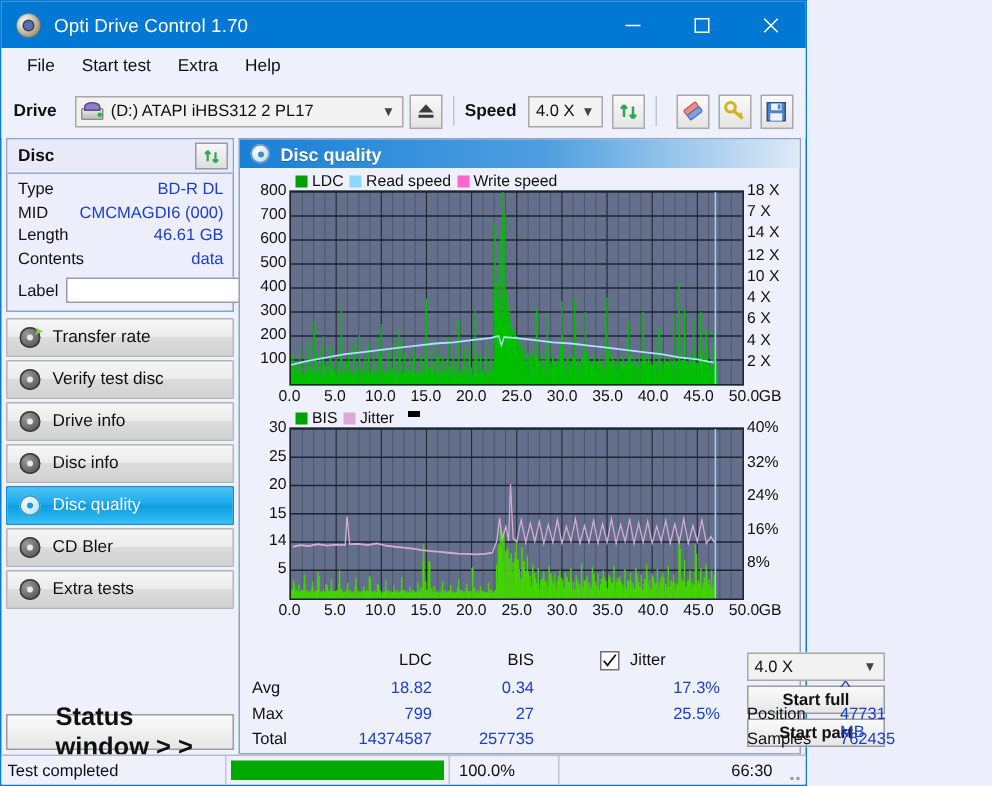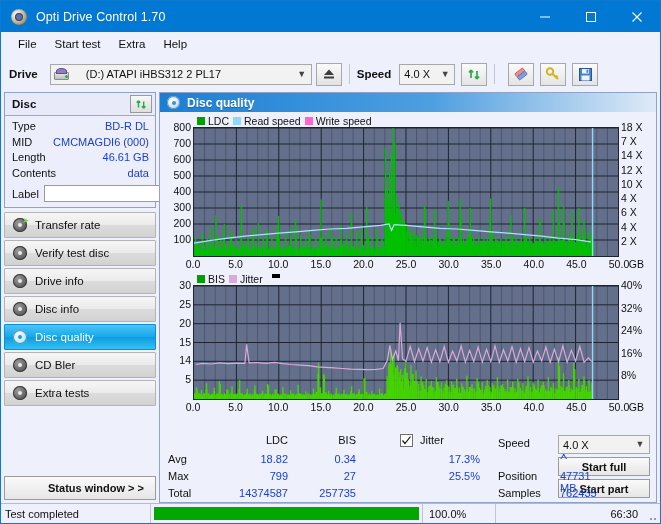--- a/index.html
+++ b/index.html
@@ -4,21 +4,21 @@
 <style>
   html,body{margin:0;padding:0;}
   body{
     width:661px;height:524px;overflow:hidden;
     font-family:"Liberation Sans", sans-serif;
     font-size:11px;
     background:#eceefb;
     -webkit-font-smoothing:none;
   }
   .app{
-    position:relative;width:661px;height:524px;
+    position:relative;width:538px;height:524px;
     background:#eef0fb;
     border:1px solid #0b7ad1;
     box-sizing:border-box;
     display:flex;flex-direction:column;
   }
   
   .titlebar{
     height:31px;background:#0078d4;display:flex;align-items:center;
     flex:0 0 auto;
   }
@@ -51,21 +51,21 @@
   }
   .tlabel{font-weight:bold;font-size:11.5px;color:#101010;}
   .combo{
     height:21px;border:1px solid #a8a8a8;background:#f2f2f2;
     display:flex;align-items:center;box-sizing:border-box;
     font-size:11px;color:#101010;position:relative;
   }
   .combo .cv{flex:1 1 auto;padding-left:4px;white-space:nowrap;overflow:hidden;}
   .combo .carat{width:18px;text-align:center;color:#444;font-size:9px;line-height:1;}
   #drive-combo{width:262px;margin-left:12px;}
-  #drive-combo .cv{display:flex;align-items:center;gap:17px;padding-left:3px;}
+  #drive-combo .cv{display:flex;align-items:center;gap:5px;padding-left:3px;}
   .drvico{width:15px;height:13px;position:relative;flex:0 0 auto;}
   .drvico .body{position:absolute;left:0;top:4px;width:15px;height:8px;background:linear-gradient(#e8e8e8,#bdbdbd);border:1px solid #8a8a8a;box-sizing:border-box;border-radius:1px;}
   .drvico .top{position:absolute;left:2px;top:0px;width:11px;height:6px;background:#8f7fc0;border:1px solid #5d4e90;box-sizing:border-box;border-radius:50% 50% 0 0;}
   .drvico .led{position:absolute;left:11px;top:7px;width:3px;height:3px;background:#22b14c;border-radius:50%;}
   .eject{
     width:26px;height:23px;border:1px solid #a8a8a8;background:linear-gradient(#fafafa,#e2e2e2);
     margin-left:4px;display:flex;align-items:center;justify-content:center;box-sizing:border-box;
   }
   #speed-combo{width:56px;margin-left:8px;}
   .tbtn{
@@ -128,21 +128,21 @@
   }
   .navicon .h{position:absolute;left:5px;top:5px;width:4px;height:4px;border-radius:50%;background:#e9e9e9;}
   .navitem.sel .navicon .r{background:radial-gradient(circle at 36% 34%, #f2fbff 0%, #cfeefd 50%, #9fd9f6 100%);box-shadow:inset 0 0 0 1px #3f8fb8;}
   .navitem.sel .navicon .h{background:#1b9ade;}
   .navicon .spark{position:absolute;right:-2px;top:-1px;color:#7bd24a;font-size:8px;line-height:8px;}
   .sb-spacer{flex:1 1 auto;min-height:6px;}
   .statusbtn{
     height:24px;border:1px solid #9b9b9b;box-sizing:border-box;
     background:linear-gradient(#fafafa,#e6e6e6);
     display:flex;align-items:center;justify-content:center;
-    font-size:11px;font-weight:bold;color:#101010;margin-bottom:3px;padding-left:32px;
+    font-size:17px;font-weight:bold;color:#101010;margin-bottom:3px;padding-left:32px;
   }
   
   .content{flex:1 1 auto;border:1px solid #8fa3c8;background:#eef0fb;box-sizing:border-box;display:flex;flex-direction:column;min-width:0;}
   .content-head{
     height:19px;display:flex;align-items:center;gap:7px;padding-left:7px;
     background:linear-gradient(to right,#1a7fd4 0%,#4f9fe0 55%,#dfeaf7 100%);
     flex:0 0 auto;
   }
   .ch-icon{width:13px;height:13px;position:relative;}
   .ch-icon .r{position:absolute;inset:0;border-radius:50%;background:radial-gradient(circle at 36% 34%,#ffffff 0%,#cfe6f7 55%,#8fbfe4 100%);box-shadow:inset 0 0 0 1px #5d92c0;}

